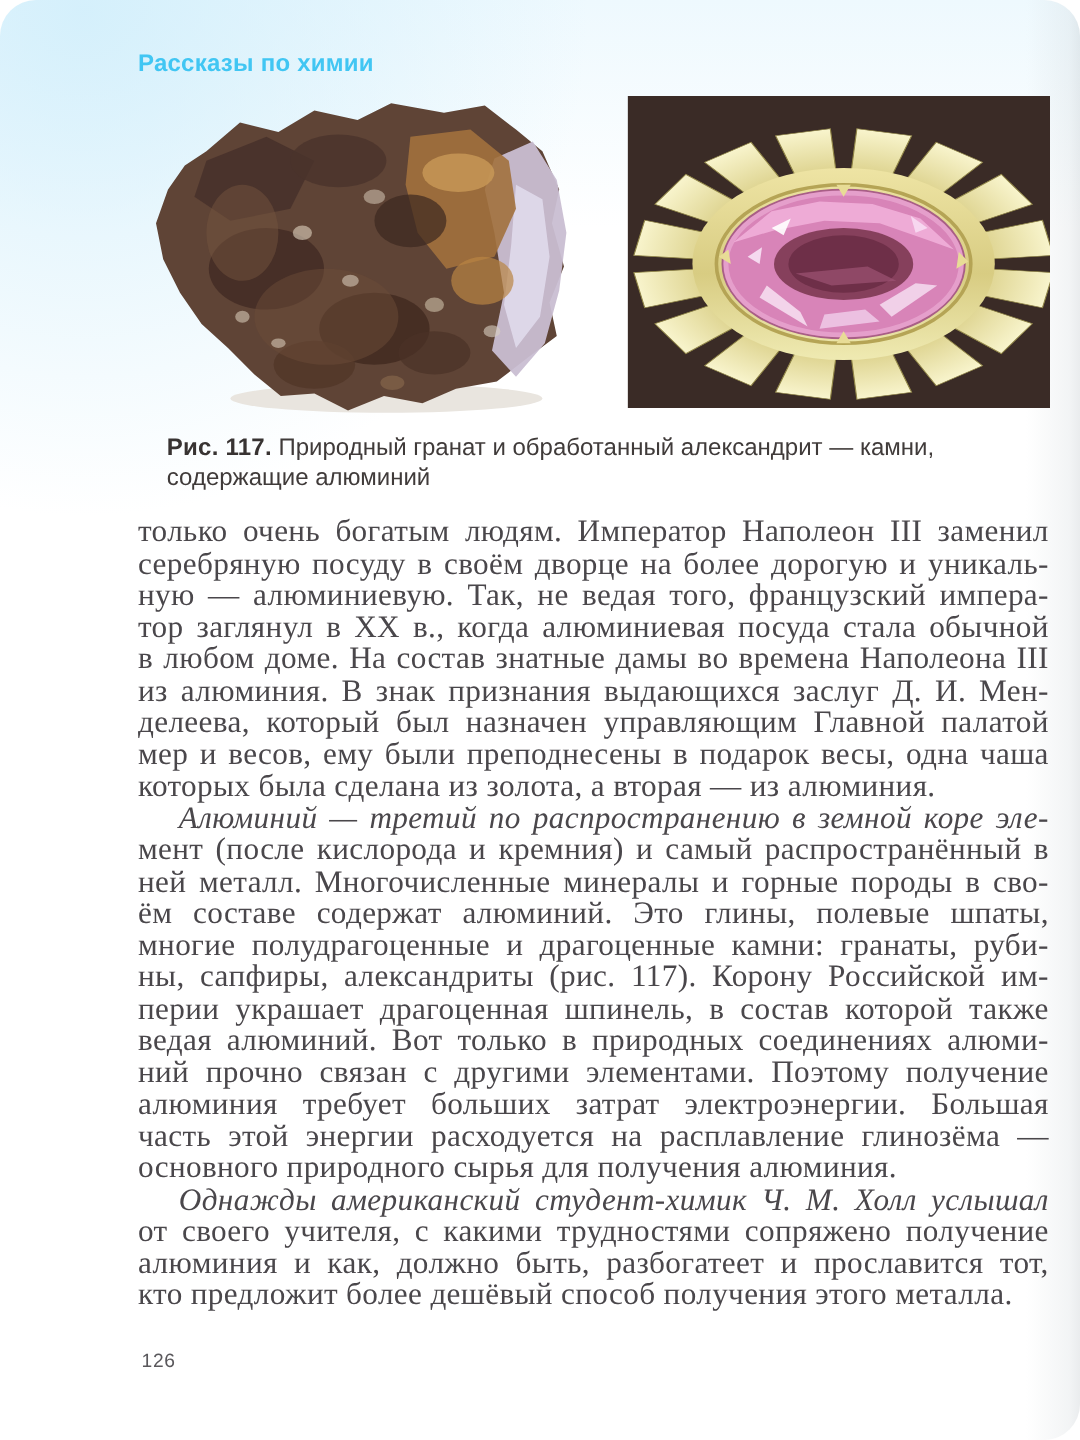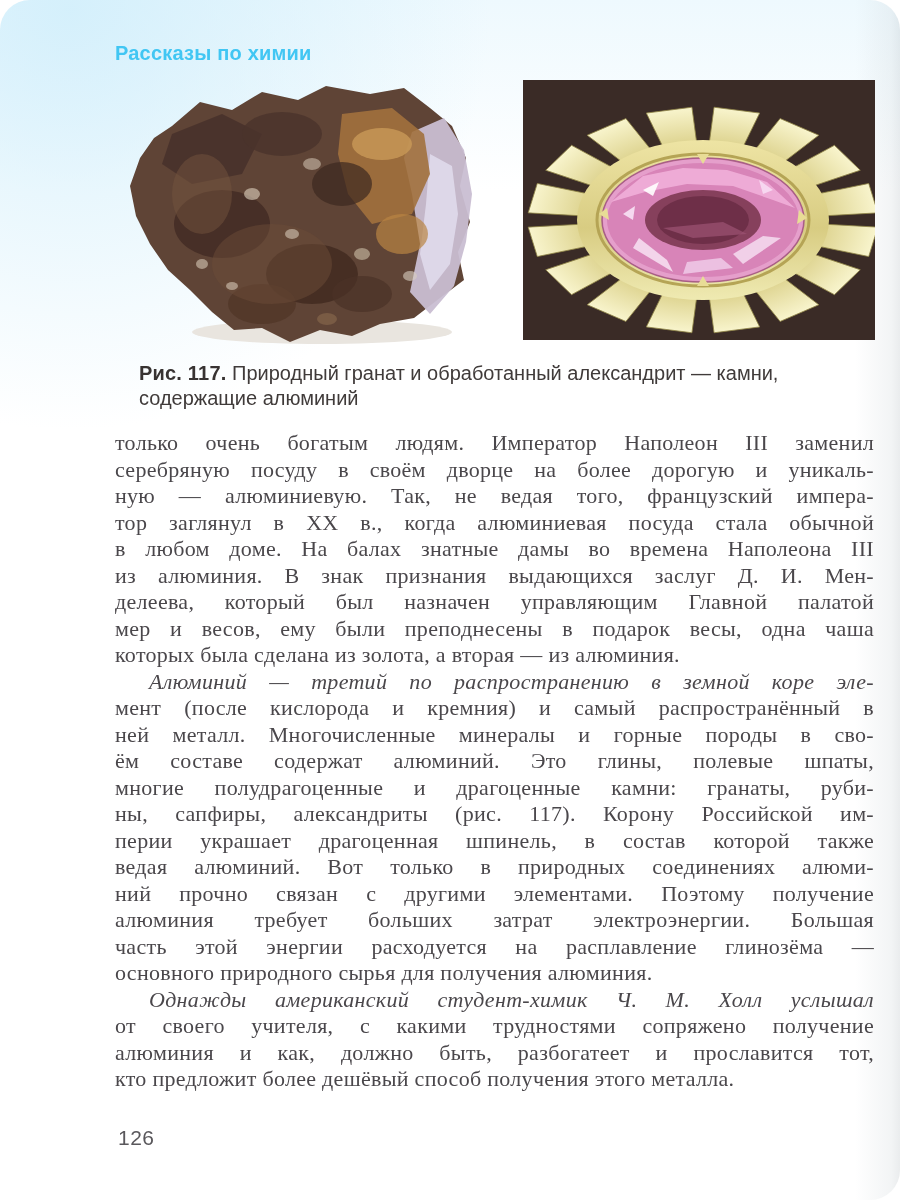--- a/index.html
+++ b/index.html
@@ -24,33 +24,33 @@
   #garnet{left:112px;top:74px;}
   #brooch{left:523px;top:80px;}
   .caption{
     position:absolute;left:115px;top:361px;width:720px;
     font-family:"Liberation Sans","DejaVu Sans",sans-serif;
     font-size:20px;line-height:25px;color:#403b3a;margin-left:24px;
   }
   .caption b{font-weight:700;color:#383332;letter-spacing:.2px;}
   .bodytext{
     position:absolute;left:115px;top:430px;width:759px;
-    font-size:22px;line-height:26.5px;color:#4a474b;letter-spacing:.3px;
+    font-size:26px;line-height:26.5px;color:#4a474b;letter-spacing:.3px;
   }
   .bl{
     text-align:justify;
     text-align-last:justify;
     height:26.5px;white-space:nowrap0;
   }
   .bl.end{text-align-last:left;}
   .bl.ind{text-indent:34px;font-style:italic;}
   .pagenum{
     position:absolute;left:118px;top:1126px;
     font-family:"Liberation Sans","DejaVu Sans",sans-serif;
-    font-size:21px;color:#5a585c;letter-spacing:.5px;
+    font-size:16px;color:#5a585c;letter-spacing:.5px;
   }
 </style>
 </head>
 <body>
 
 <div class="page">
 
   <div class="header">
     <span>Рассказы по химии</span>
   </div>
@@ -144,21 +144,21 @@
     <div><b>Рис. 117.</b> <span>Природный гранат и обработанный александрит — камни,</span></div>
     <div>содержащие алюминий</div>
   </div>
 
   <div class="bodytext">
     <div class="para">
       <div class="bl">только очень богатым людям. Император Наполеон III заменил</div>
       <div class="bl">серебряную посуду в своём дворце на более дорогую и уникаль-</div>
       <div class="bl">ную — алюминиевую. Так, не ведая того, французский импера-</div>
       <div class="bl">тор заглянул в XX в., когда алюминиевая посуда стала обычной</div>
-      <div class="bl">в любом доме. На балах знатные дамы во времена Наполеона III</div>
+      <div class="bl">в любом доме. На состав знатные дамы во времена Наполеона III</div>
       <div class="bl">из алюминия. В знак признания выдающихся заслуг Д. И. Мен-</div>
       <div class="bl">делеева, который был назначен управляющим Главной палатой</div>
       <div class="bl">мер и весов, ему были преподнесены в подарок весы, одна чаша</div>
       <div class="bl end">которых была сделана из золота, а вторая — из алюминия.</div>
     </div>
     <div class="para">
       <div class="bl ind">Алюминий — третий по распространению в земной коре эле-</div>
       <div class="bl">мент (после кислорода и кремния) и самый распространённый в</div>
       <div class="bl">ней металл. Многочисленные минералы и горные породы в сво-</div>
       <div class="bl">ём составе содержат алюминий. Это глины, полевые шпаты,</div>

